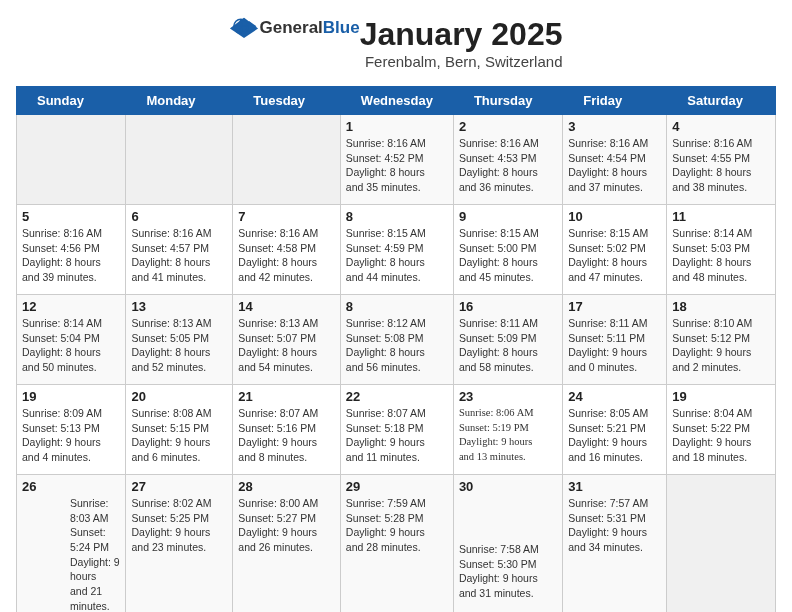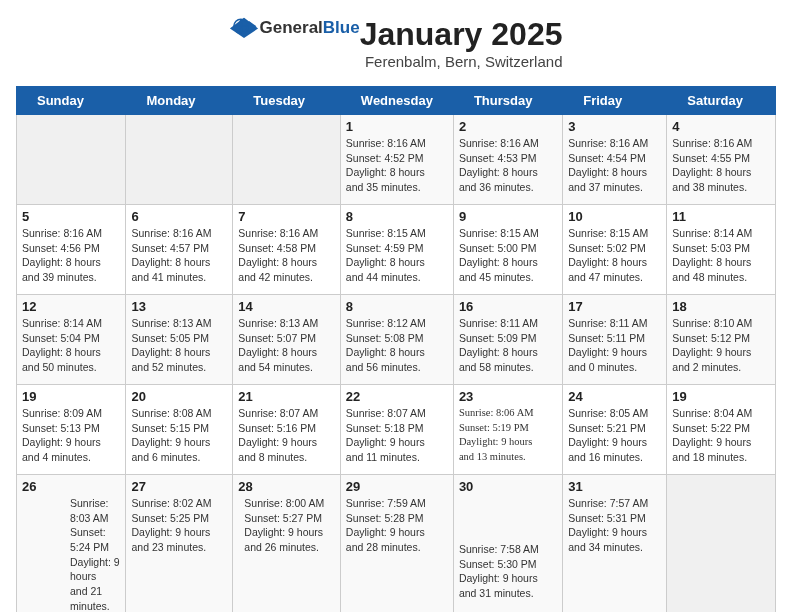--- a/index.html
+++ b/index.html
@@ -325,21 +325,21 @@
         </td>
         <td>
           <span class="day-num">27</span>
           <div class="day-content" style="white-space: pre-line;">Sunrise: 8:02 AM
 Sunset: 5:25 PM
 Daylight: 9 hours
 and 23 minutes.</div>
         </td>
         <td>
           <span class="day-num">28</span>
-          <div class="day-content" style="white-space: pre-line; margin-left: 6px;">Sunrise: 8:00 AM
+          <div class="day-content" style="white-space: pre-line;">Sunrise: 8:00 AM
 Sunset: 5:27 PM
 Daylight: 9 hours
 and 26 minutes.</div>
         </td>
         <td>
           <span class="day-num">29</span>
           <div class="day-content" style="white-space: pre-line;">Sunrise: 7:59 AM
 Sunset: 5:28 PM
 Daylight: 9 hours
 and 28 minutes.</div>

